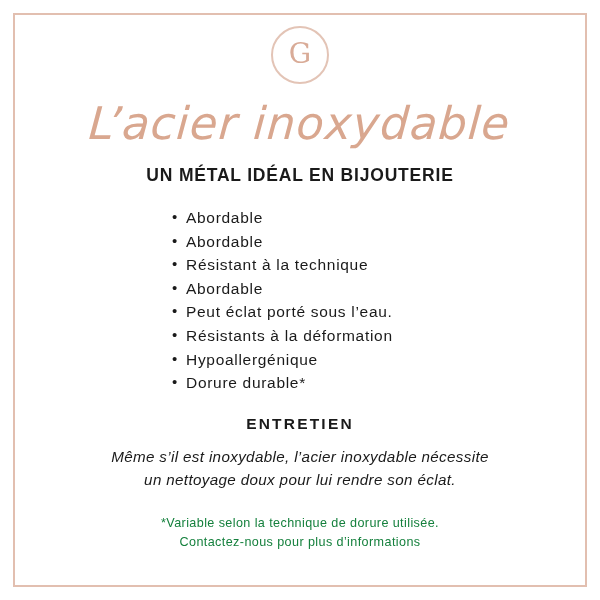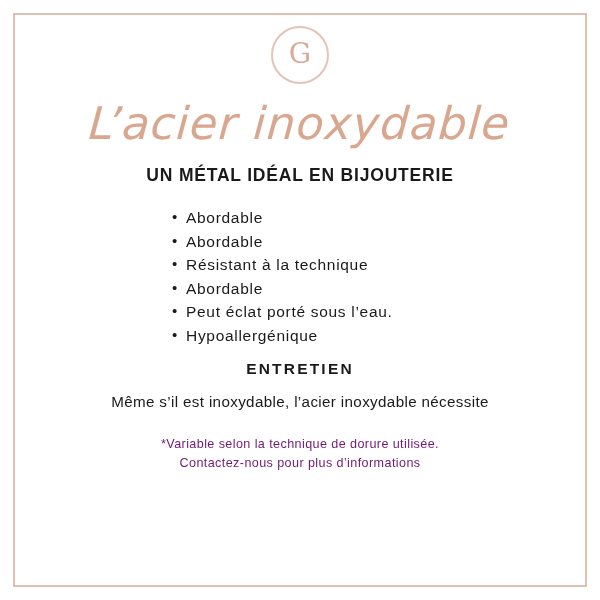--- a/index.html
+++ b/index.html
@@ -99,44 +99,45 @@
   }
   .benefits li::before {
     content: "\2022";
     position: absolute;
     left: 0;
     top: 0;
     color: #1a1a1a;
     font-size: 15px;
   }
   .section-heading {
-    margin-top: 12px;
+    margin-top: 20px;
     font-size: 15.5px;
     font-weight: bold;
     letter-spacing: 2.2px;
     color: #1a1a1a;
     text-align: right;
   }
   .care-text {
     margin-top: 12px;
     width: 520px;
     font-size: 15.2px;
     line-height: 1.55;
     letter-spacing: 0.35px;
     color: #1a1a1a;
     text-align: center;
+    font-style: italic;
   }
   .care-text p {
     margin: 0;
   }
   .footnotes {
     margin-top: 22px;
     width: 520px;
     text-align: center;
-    color: #701a75;
+    color: #15803d;
     font-size: 12.6px;
     letter-spacing: 0.4px;
     line-height: 1.5;
   }
   .footnotes p {
     margin: 0;
   }
 </style>
 </head>
 <body>
@@ -153,27 +154,30 @@
     <div class="title">L’acier inoxydable</div>
 
     <div class="subtitle">UN MÉTAL IDÉAL EN BIJOUTERIE</div>
 
     <ul class="benefits">
       <li>Abordable</li>
       <li>Abordable</li>
       <li>Résistant à la technique</li>
       <li>Abordable</li>
       <li>Peut éclat porté sous l’eau.</li>
+      <li>Résistants à la déformation</li>
       <li>Hypoallergénique</li>
+      <li>Dorure durable*</li>
     </ul>
 
     <div class="section-heading">ENTRETIEN</div>
 
     <div class="care-text">
       <p>Même s’il est inoxydable, l’acier inoxydable nécessite</p>
+      <p>un nettoyage doux pour lui rendre son éclat.</p>
     </div>
 
     <div class="footnotes">
       <p>*Variable selon la technique de dorure utilisée.</p>
       <p>Contactez-nous pour plus d’informations</p>
     </div>
 
   </div>
 </div>
 

